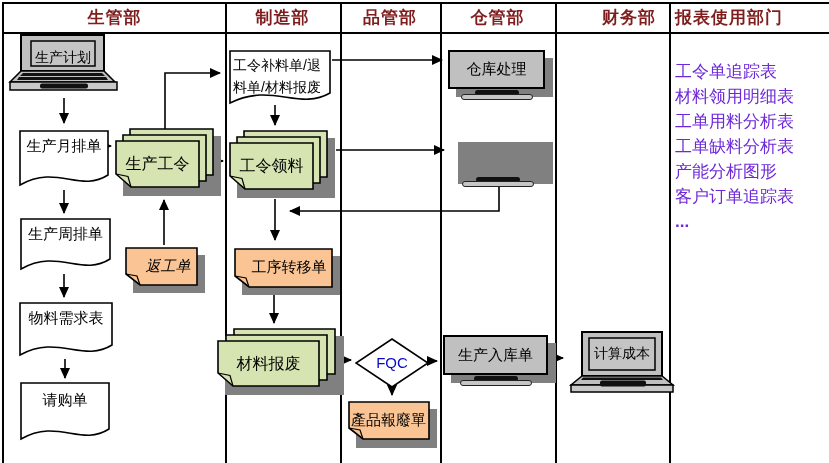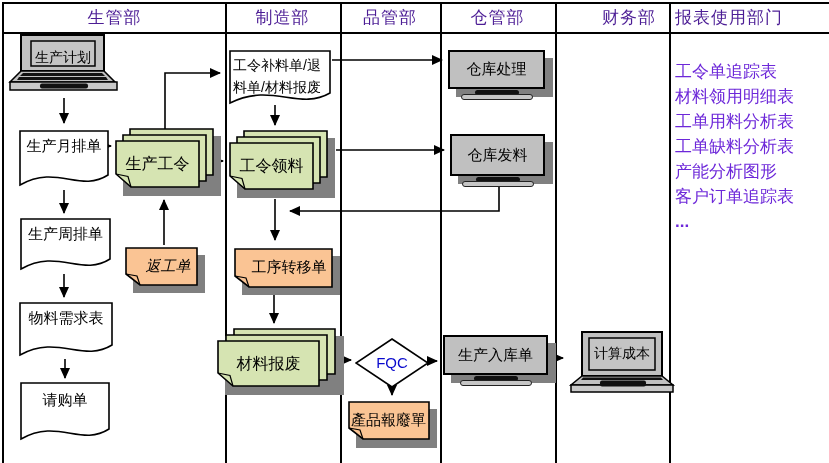--- a/index.html
+++ b/index.html
@@ -6,21 +6,21 @@
   body{font-family:"Liberation Sans","DejaVu Sans",sans-serif;}
   #canvas{
     position:relative;width:825px;height:459px;margin:2px;
     border:2px solid #000;background:#fff;overflow:hidden;
     font-family:"Liberation Sans","DejaVu Sans",sans-serif;
   }
   .vline{position:absolute;top:0;bottom:0;width:1.5px;background:#000;}
   .hline{position:absolute;left:0;right:0;top:28px;height:1.5px;background:#000;}
   .lane-title{
     position:absolute;top:0;height:26px;display:flex;align-items:center;
-    justify-content:center;font-size:17px;font-weight:400;color:#4c1d95;letter-spacing:1px;
+    justify-content:center;font-size:17px;font-weight:700;color:#7f1d1d;letter-spacing:1px;
   }
   .shape{position:absolute;}
   .label{
     position:absolute;display:flex;align-items:center;justify-content:center;
     text-align:center;color:#000;font-size:15px;line-height:1.25;
   }
   .doc-label{align-items:flex-start;}
   .gray-box{
     position:absolute;left:0;top:0;background:#c0c0c0;border:2px solid #000;
     display:flex;align-items:center;justify-content:center;font-size:15px;color:#000;
@@ -215,21 +215,20 @@
 
   <div class="shape" style="left:444px;top:46px;width:110px;height:58px;padding-left:41px;">
     <div class="gray-shadow" style="left:8px;top:8px;width:97px;height:39px;"></div>
     <div class="gray-box" style="width:97px;height:39px;">仓库处理</div>
     <div class="stand1" style="left:27px;top:40px;width:44px;height:5px;"></div>
     <div class="stand2" style="left:13px;top:44px;width:72px;height:6px;"></div>
   </div>
 
   <div class="shape" style="left:446px;top:130px;width:110px;height:60px;">
     <div class="gray-shadow" style="left:8px;top:8px;width:95px;height:42px;"></div>
-    <div class="gray-box" style="width:95px;height:42px;">仓库发料</div>
     <div class="stand1" style="left:26px;top:43px;width:44px;height:5px;"></div>
     <div class="stand2" style="left:12px;top:47px;width:72px;height:6px;"></div>
   </div>
 
   <div class="shape" style="left:439px;top:331px;width:118px;height:60px;">
     <div class="gray-shadow" style="left:8px;top:8px;width:105px;height:40px;"></div>
     <div class="gray-box" style="width:105px;height:40px;">生产入库单</div>
     <div class="stand1" style="left:31px;top:41px;width:44px;height:5px;"></div>
     <div class="stand2" style="left:17px;top:45px;width:72px;height:6px;"></div>
   </div>

